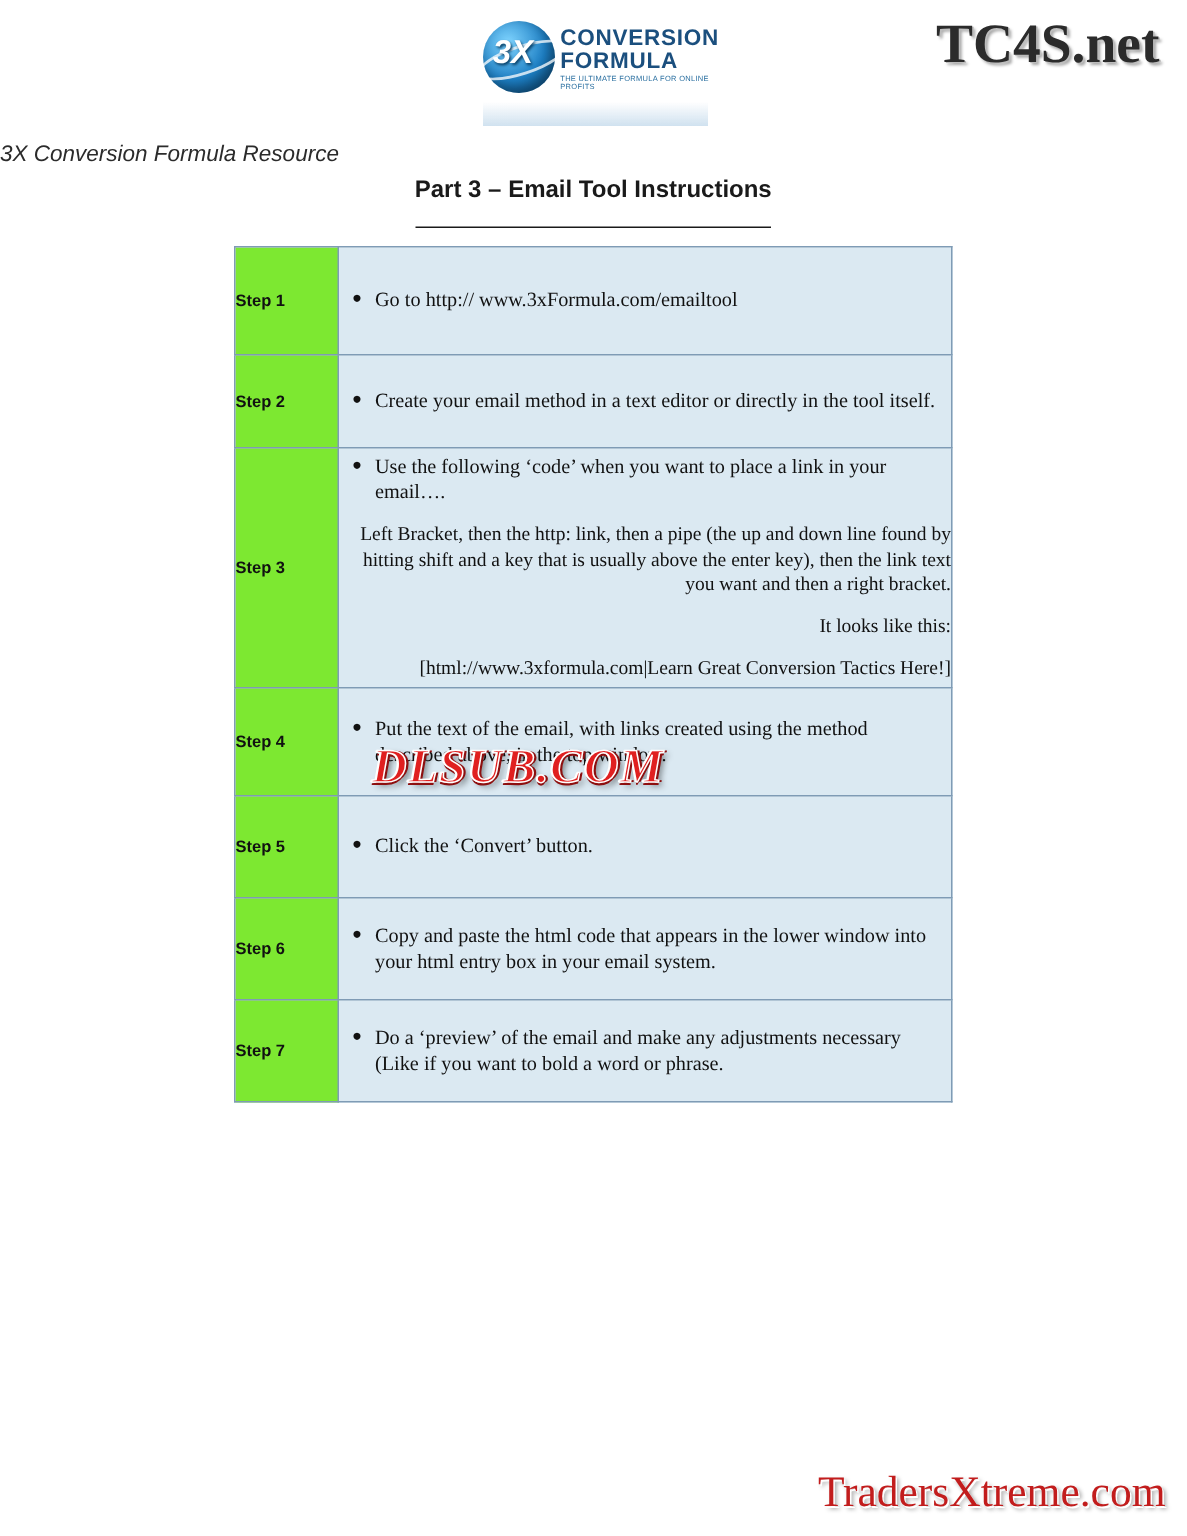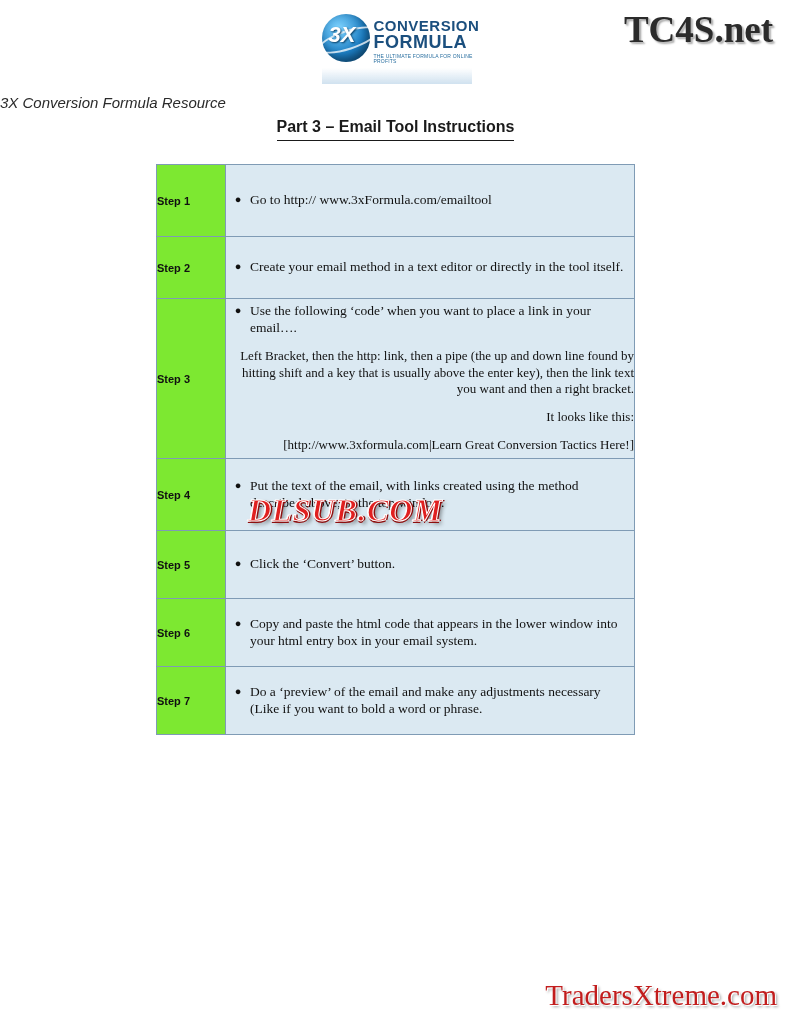--- a/index.html
+++ b/index.html
@@ -88,21 +88,21 @@
   }
   .logo-text .l1 {
     font-family: "Liberation Sans", sans-serif;
     font-size: 15px;
     font-weight: bold;
     color: #1b4f7e;
     letter-spacing: .5px;
   }
   .logo-text .l2 {
     font-family: "Liberation Sans", sans-serif;
-    font-size: 18px;
+    font-size: 15px;
     font-weight: bold;
     color: #1b4f7e;
     letter-spacing: .5px;
   }
   .logo-text .l3 {
     font-family: "Liberation Sans", sans-serif;
     font-size: 5px;
     color: #2a6fa0;
     letter-spacing: .2px;
     margin-top: 2px;
@@ -134,21 +134,21 @@
     left: 0;
     width: 791px;
     text-align: center;
     font-family: "Liberation Sans", sans-serif;
     font-size: 16px;
     font-weight: bold;
     color: #1a1a1a;
   }
   .doc-title span {
     border-bottom: 1px solid #1a1a1a;
-    padding-bottom: 5px;
+    padding-bottom: 16px;
   }
 
   
   table.steps {
     position: absolute;
     left: 156px;
     top: 164px;
     width: 479px;
     border-collapse: collapse;
     table-layout: fixed;
@@ -283,21 +283,21 @@
     </tr>
     <tr class="row-tall-3">
       <td class="step-label">Step 3</td>
       <td class="step-body">
         <div class="bullet-line">
           <span class="bullet-dot">●</span>
           <span class="bullet-text">Use the following ‘code’ when you want to place a link in your email….</span>
         </div>
         <div class="para">Left Bracket, then the http: link, then a pipe (the up and down line found by hitting shift and a key that is usually above the enter key), then the link text you want and then a right bracket.</div>
         <div class="para">It looks like this:</div>
-        <div class="para">[http://www.3xformula.com|Learn Great Conversion Tactics Here!]</div>
+        <div class="para">[html://www.3xformula.com|Learn Great Conversion Tactics Here!]</div>
       </td>
     </tr>
     <tr class="row-tall-4">
       <td class="step-label">Step 4</td>
       <td class="step-body">
         <div class="bullet-line">
           <span class="bullet-dot">●</span>
           <span class="bullet-text">Put the text of the email, with links created using the method described above, in the top window.</span>
         </div>
       </td>

